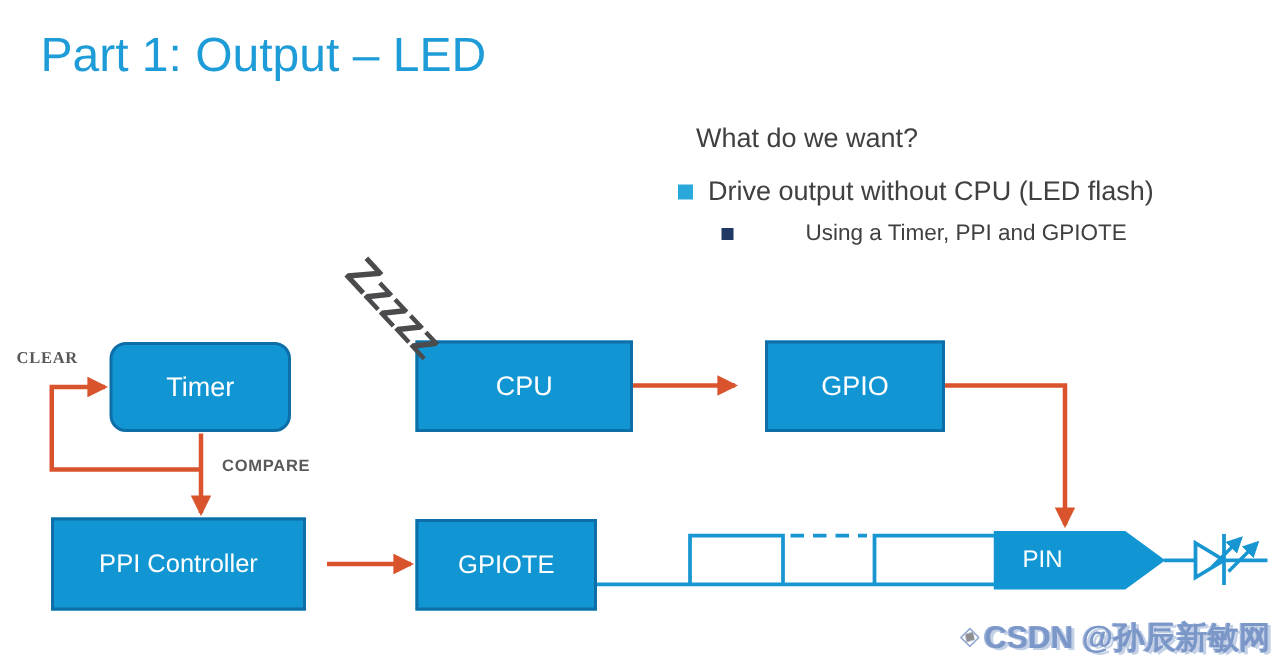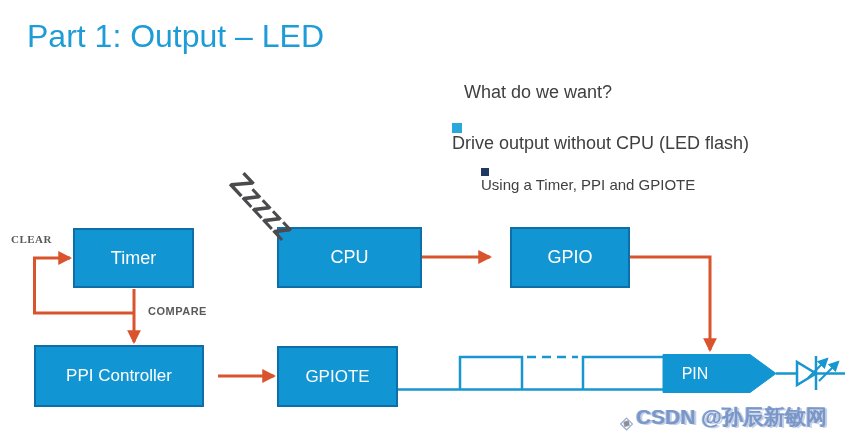--- a/index.html
+++ b/index.html
@@ -3,48 +3,48 @@
 <meta charset="utf-8">
 <style>
   html,body{margin:0;padding:0;}
   body{font-family:"Liberation Sans", sans-serif;}
   .stage{position:relative;width:849px;height:447px;background:#ffffff;overflow:hidden;}
 
   .slide-title{position:absolute;left:27px;top:18px;font-size:32px;font-weight:400;color:#1e9cd7;letter-spacing:0px;}
 
   .notes{position:absolute;left:452px;top:82px;width:390px;color:#404040;}
   .notes-heading{font-size:18px;margin:0 0 14px 12px;}
-  .bullet-row{display:flex;align-items:flex-start;margin-bottom:9px;flex-direction:column;}
+  .bullet-row{display:flex;align-items:flex-start;margin-bottom:9px;}
   .bullet-sq1{width:10px;height:10px;background:#29a8dc;margin:6px 10px 0 0;flex:0 0 auto;}
   .bullet-sq2{width:8px;height:8px;background:#1f3864;margin:5px 10px 0 0;flex:0 0 auto;}
   .bullet-l2{margin-left:29px;}
   .bullet-text1{font-size:18px;color:#404040;}
-  .bullet-text2{font-size:15px;color:#404040;}
+  .bullet-text2{font-size:15px;color:#404040;margin-left:38px;}
 
   .block{position:absolute;box-sizing:border-box;background:#1296d3;border:2.5px solid #0d6ea8;
          color:#ffffff;display:flex;align-items:center;justify-content:center;font-size:18px;}
-  .blk-timer {left:73px; top:228px; width:121px; height:60px;}
+  .blk-timer {left:73px; top:228px; width:121px; height:60px;border-radius:11px;}
   .blk-cpu   {left:277px;top:227px; width:145px; height:61px;}
   .blk-gpio  {left:510px;top:227px; width:120px; height:61px;}
   .blk-ppi   {left:34px; top:345px; width:170px; height:62px; font-size:17px;}
   .blk-gpiote{left:277px;top:346px; width:121px; height:61px; font-size:17px;justify-content:center;}
 
   .wire-label{position:absolute;font-size:11px;font-weight:bold;color:#58595b;letter-spacing:0.5px;}
   .lbl-clear{left:11px;top:233px;font-family:Liberation Serif, serif;}
   .lbl-compare{left:148px;top:305px;}
 
   .sleep-zzz{position:absolute;left:248px;top:166px;font-size:30px;font-weight:bold;color:#4b4b4d;
              transform:rotate(47deg);transform-origin:left top;white-space:nowrap;}
 
   .pin-label{position:absolute;left:666px;top:360px;width:58px;height:28px;display:flex;
              align-items:center;justify-content:center;color:#ffffff;font-size:16px;}
 
   svg.overlay{position:absolute;left:0;top:0;pointer-events:none;}
 
-  .watermark{position:absolute;left:620px;top:403px;width:207px;height:44px;display:flex;}
+  .watermark{position:absolute;left:640px;top:403px;width:207px;height:44px;display:flex;align-items:center;}
   .wm-text{font-size:21px;font-weight:bold;color:#7b97c8;margin-left:3px;white-space:nowrap;
            text-shadow:2px 1px 0 #c3d0e6, -1px 0 0 #9eb4da;}
 </style>
 </head>
 <body>
 
 <div class="stage">
 
   <div class="slide-title">Part 1: Output – LED</div>
 

